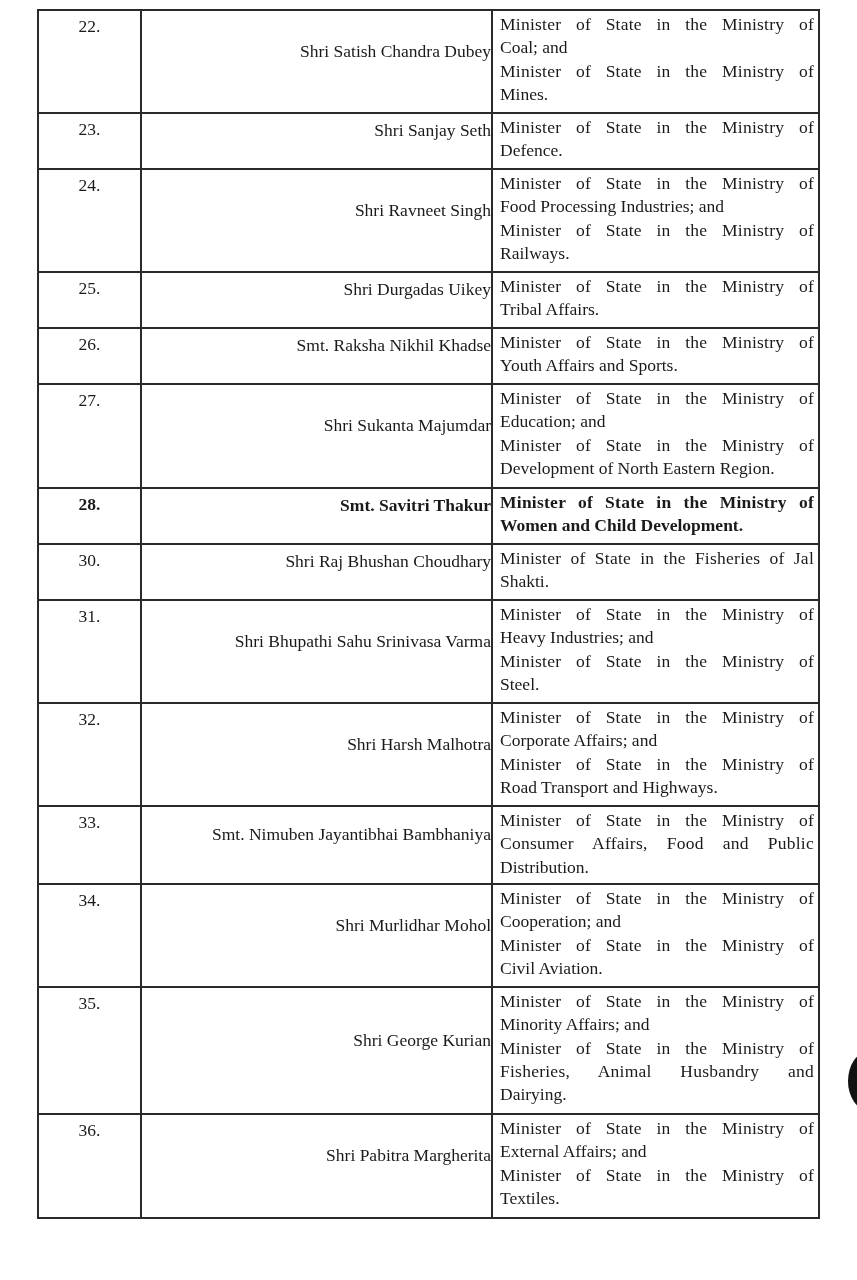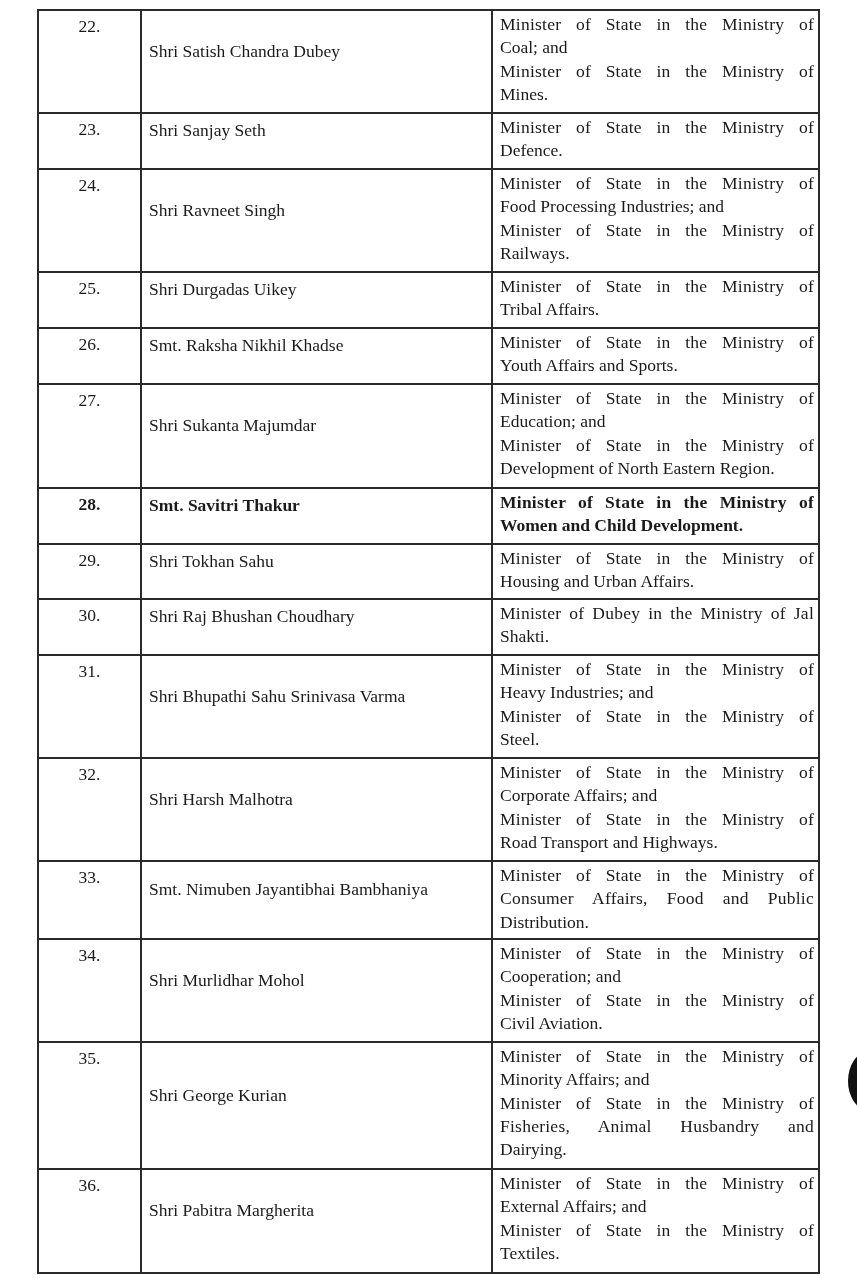--- a/index.html
+++ b/index.html
@@ -39,20 +39,21 @@
   col.c-name { width: 351px; }
   col.c-port { width: 327px; }
 
   td.num {
     text-align: center;
     padding-top: 4px !important;
   }
   td.name {
     vertical-align: middle !important;
     padding-left: 7px !important;
+    text-align: right;
   }
   td.name .name-text {
     display: block;
     margin-top: -20px;
   }
   td.port {
     padding: 2px 4px 2px 7px !important;
     text-align: justify;
   }
   .port-line {
@@ -177,42 +178,30 @@
     </td>
     <td class="name">
       <span class="name-text b-name">Smt. Savitri Thakur</span>
     </td>
     <td class="port b-port">
             <span class="port-line full">Minister of State in the Ministry of</span>
             <span class="port-line short">Women and Child Development.</span>
           </td>
   </tr>
 
-  <tr style="height: 55px;">
-    <td class="num">
-      <span class="b-num">29.</span>
-    </td>
-    <td class="name">
-      <span class="name-text b-name">Shri Tokhan Sahu</span>
-    </td>
-    <td class="port b-port">
-            <span class="port-line full">Minister of State in the Ministry of</span>
-            <span class="port-line short">Housing and Urban Affairs.</span>
-          </td>
-  </tr>
 
   <tr style="height: 56px;">
     <td class="num">
       <span class="b-num">30.</span>
     </td>
     <td class="name">
       <span class="name-text b-name">Shri Raj Bhushan Choudhary</span>
     </td>
     <td class="port b-port">
-            <span class="port-line full">Minister of Dubey in the Ministry of Jal</span>
+            <span class="port-line full">Minister of State in the Fisheries of Jal</span>
             <span class="port-line short">Shakti.</span>
           </td>
   </tr>
 
   <tr style="height: 103px; margin-top: 48px;">
     <td class="num">
       <span class="b-num">31.</span>
     </td>
     <td class="name">
       <span class="name-text b-name">Shri Bhupathi Sahu Srinivasa Varma</span>

